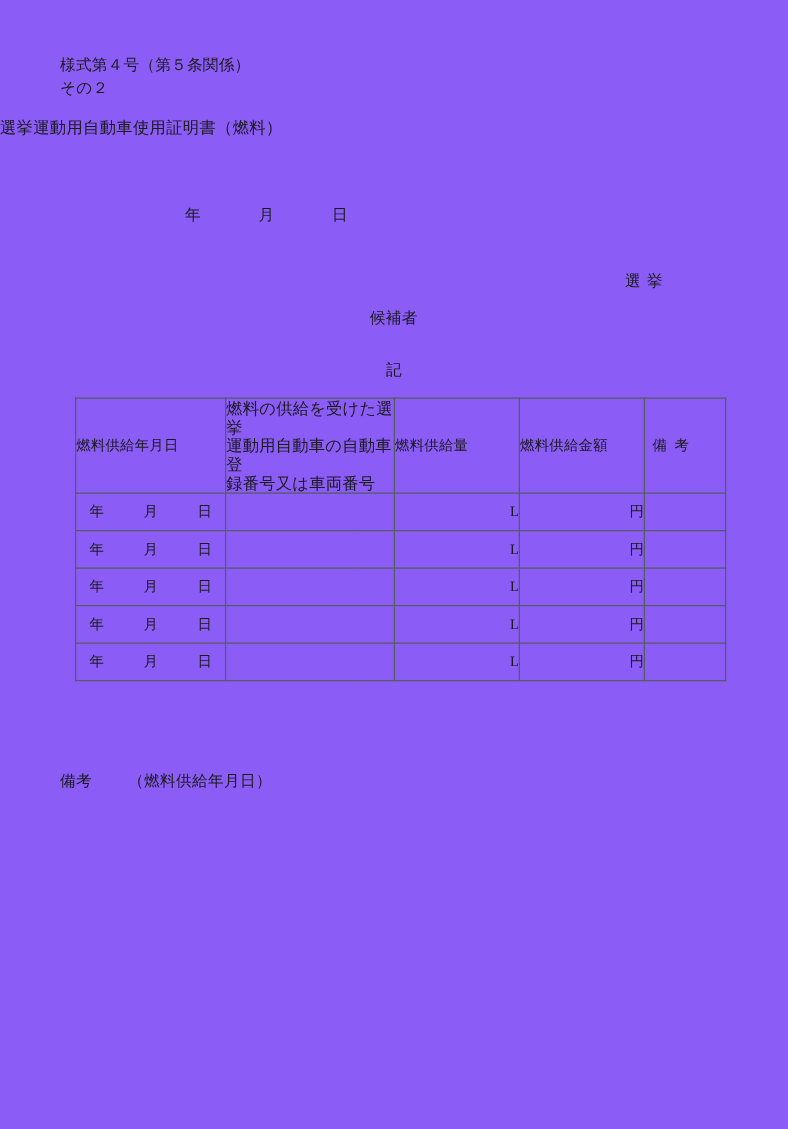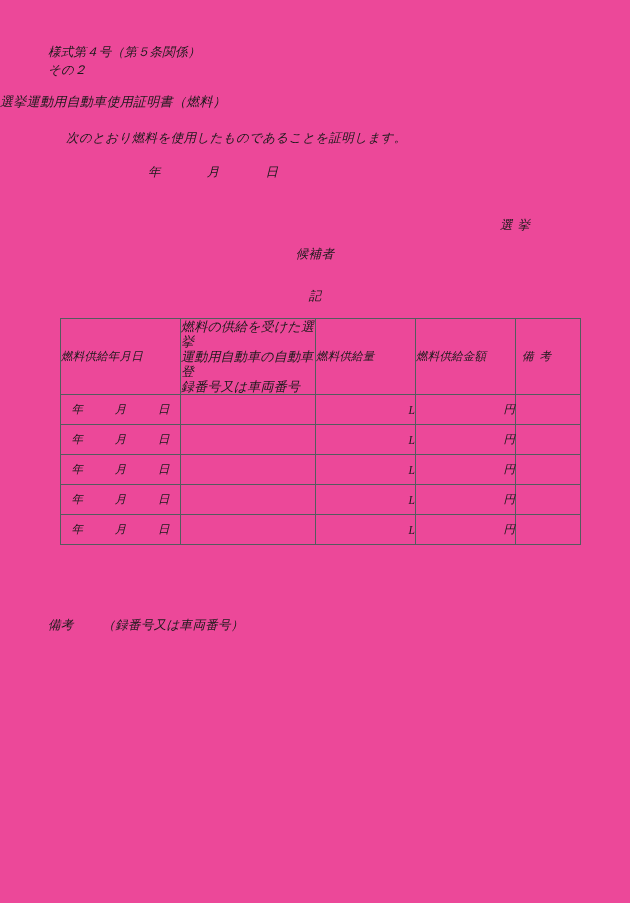--- a/index.html
+++ b/index.html
@@ -13,22 +13,21 @@
     height: 903px;
     position: relative;
     font-family: "Liberation Serif", "DejaVu Serif", serif;
     color: #1a1a1a;
     overflow: hidden;
   }
 
   .page {
     position: absolute;
     inset: 0;
-    background: #ec4899;
-    font-style: italic;
+    background: #8b5cf6;
   }
 
   
   .form-no {
     position: absolute;
     left: 48px;
     top: 43px;
     font-size: 12.5px;
     line-height: 18px;
     letter-spacing: 0.2px;
@@ -204,21 +203,20 @@
 </head>
 <body>
 
 <div class="page">
 
   <div class="form-no">様式第４号（第５条関係）</div>
   <div class="form-no-line2">その２</div>
 
   <div class="doc-title">選挙運動用自動車使用証明書（燃料）</div>
 
-  <div class="statement">次のとおり燃料を使用したものであることを証明します。</div>
 
   <div class="date-line">
     <span>年</span>
     <span class="gap"></span>
     <span>月</span>
     <span class="gap"></span>
     <span>日</span>
   </div>
 
   <div class="election-name">選挙</div>
@@ -318,16 +316,16 @@
         <td class="cell-unit">L</td>
         <td class="cell-unit">円</td>
         <td class="cell-blank"></td>
       </tr>
     </tbody>
   </table>
 
   <div class="footnote">
     <span>備考</span>
     <span class="gap"></span>
-    <span>（録番号又は車両番号）</span>
+    <span>（燃料供給年月日）</span>
   </div>
 
 </div>
 
 </body></html>

